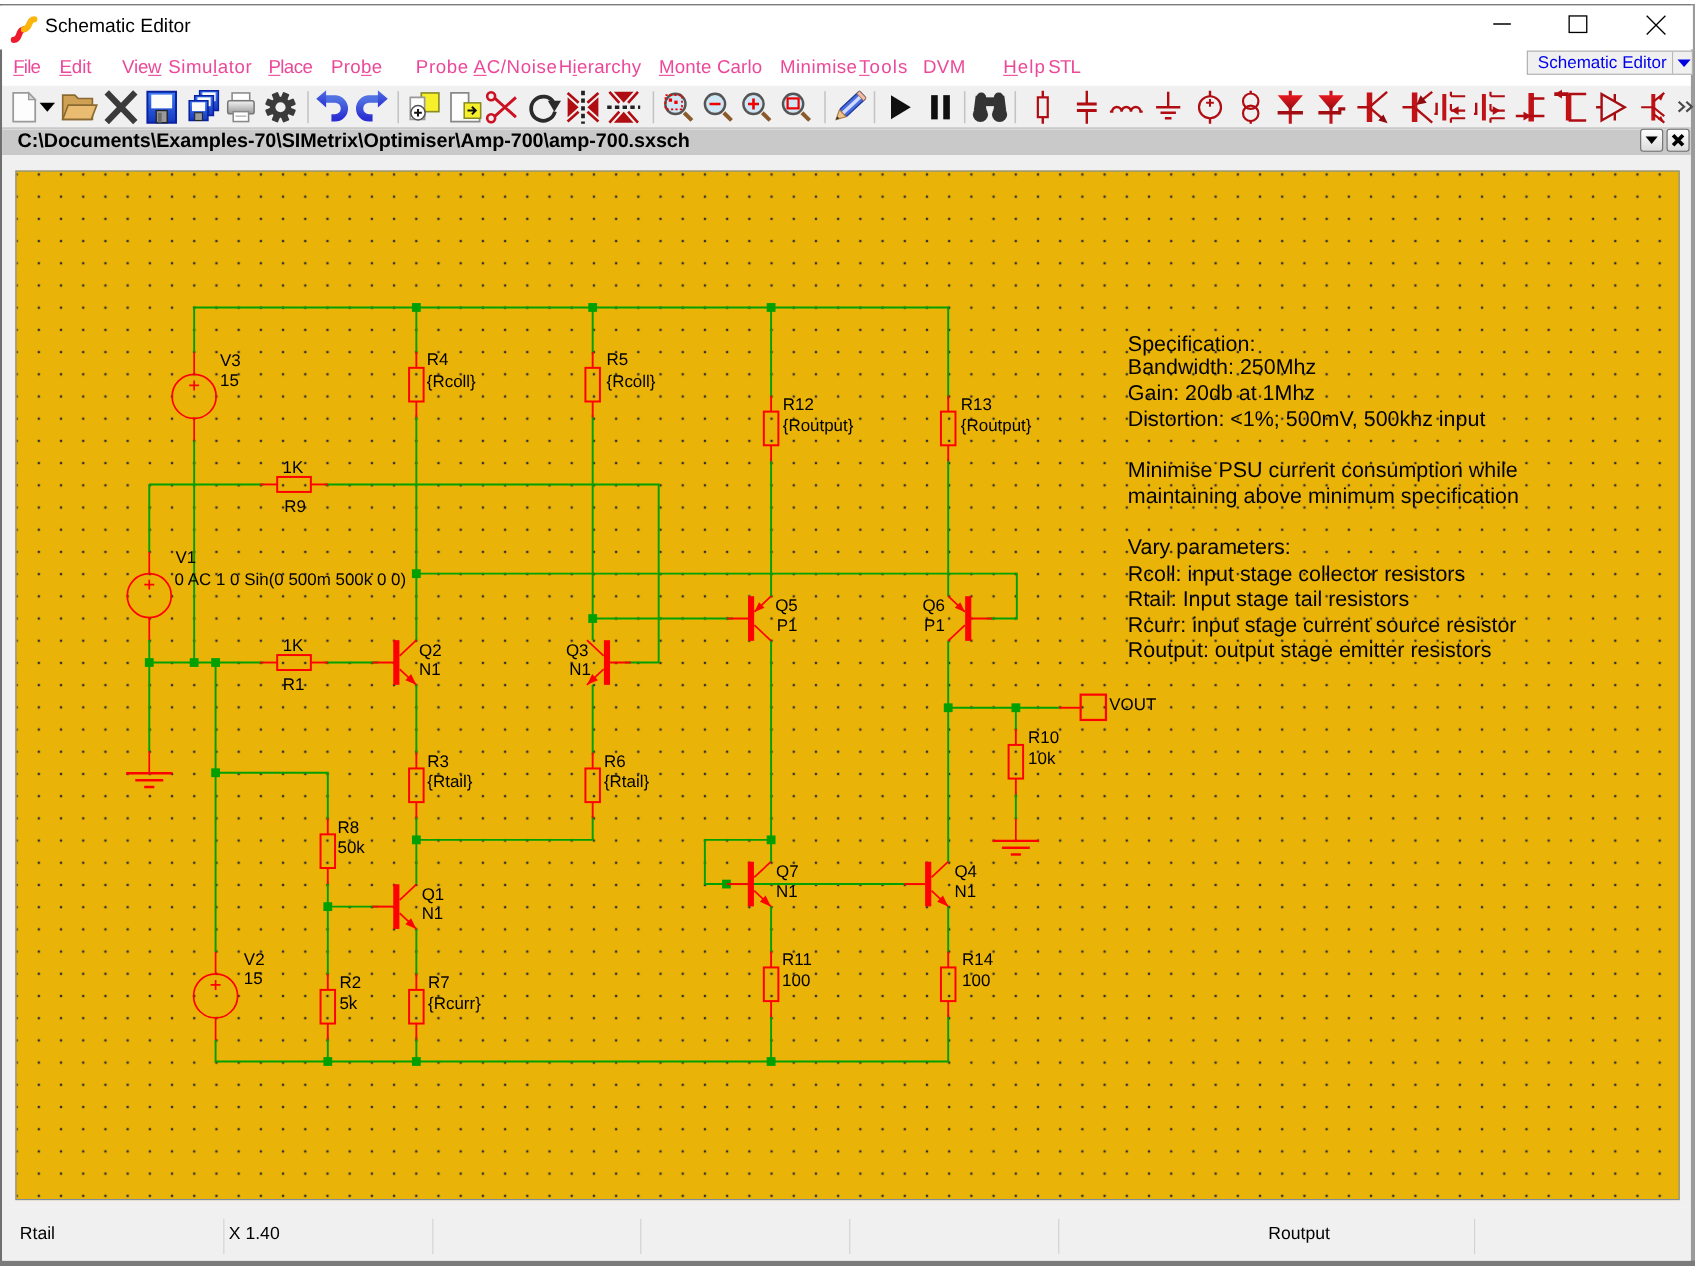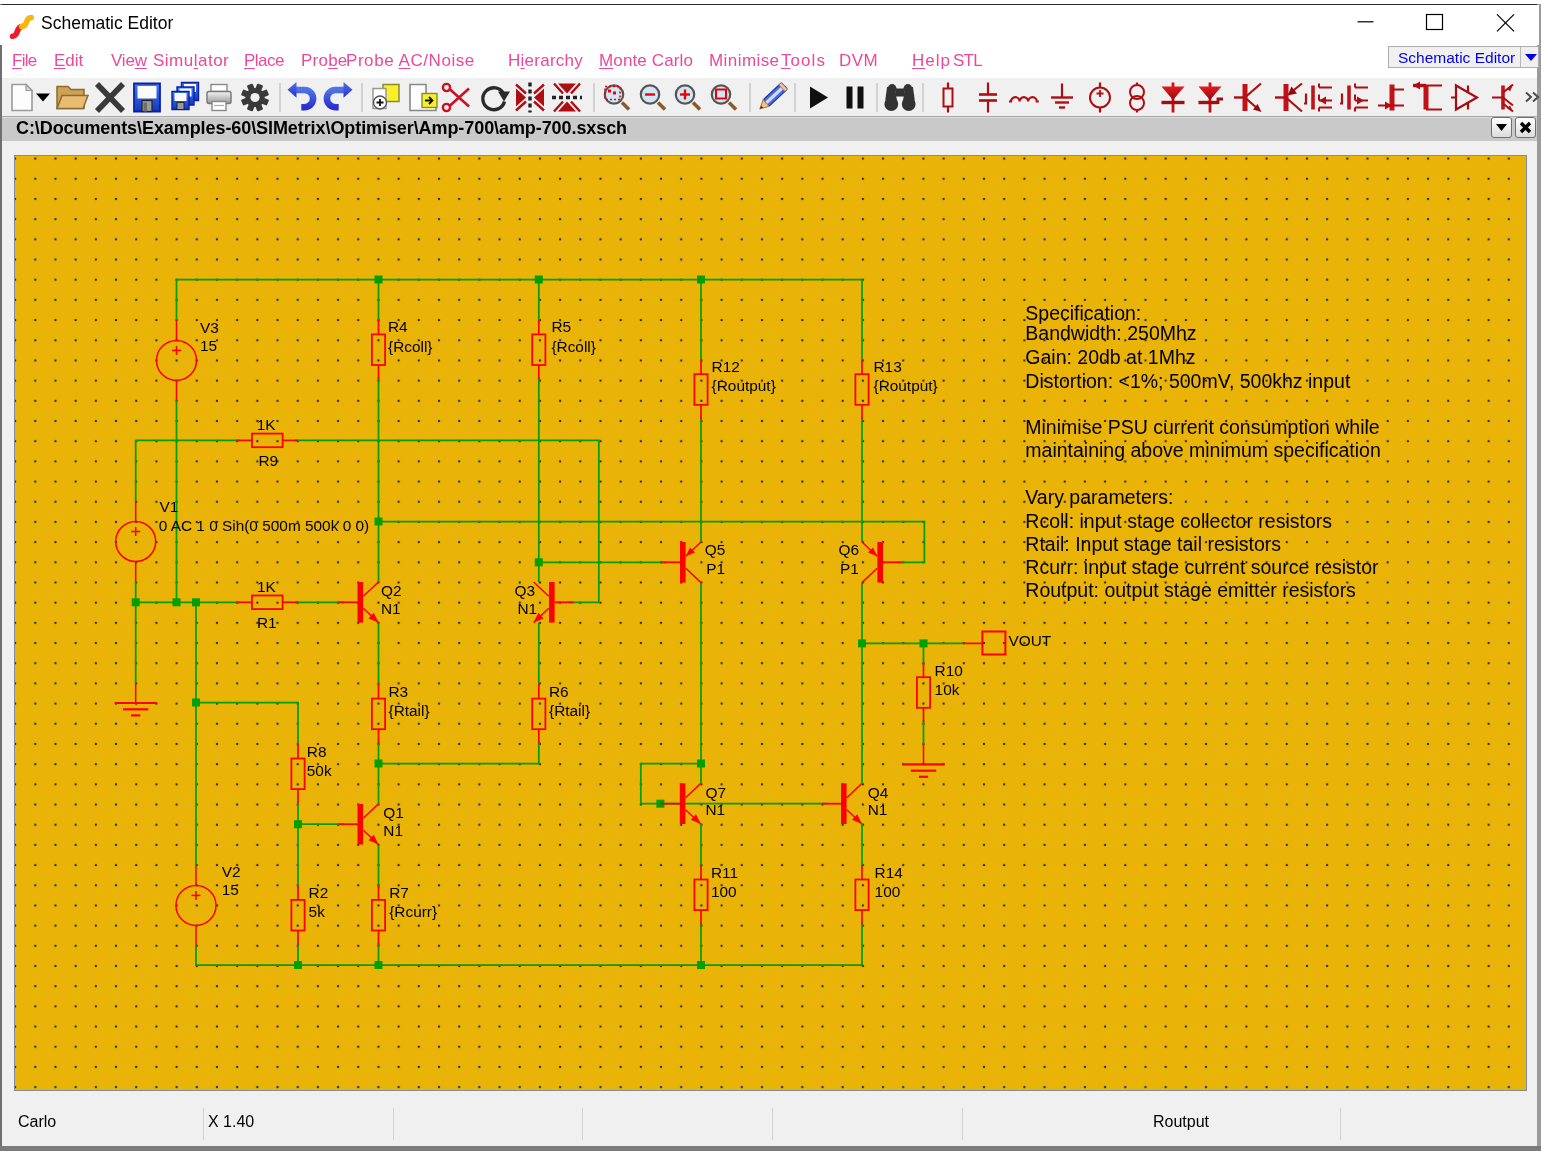--- a/index.html
+++ b/index.html
@@ -60,21 +60,21 @@
  </svg>
 </div>
 
 <div class="abs" id="menu">
       <span class="mi" style="left:10px;letter-spacing:-0.75px"><u>F</u>ile</span>
       <span class="mi" style="left:52px;letter-spacing:-0.02px"><u>E</u>dit</span>
       <span class="mi" style="left:109px;letter-spacing:-0.21px">Vie<u>w</u></span>
       <span class="mi" style="left:151px;letter-spacing:0.49px">Simu<u>l</u>ator</span>
       <span class="mi" style="left:242px;letter-spacing:-0.53px"><u>P</u>lace</span>
       <span class="mi" style="left:299px;letter-spacing:0.23px">Pro<u>b</u>e</span>
-      <span class="mi" style="left:344px;letter-spacing:0.56px">Probe <u>A</u>C/Noise</span>
+      <span class="mi" style="left:376px;letter-spacing:0.56px">Probe <u>A</u>C/Noise</span>
       <span class="mi" style="left:506px;letter-spacing:0.25px">H<u>i</u>erarchy</span>
       <span class="mi" style="left:597px;letter-spacing:0.13px"><u>M</u>onte Carlo</span>
       <span class="mi" style="left:707px;letter-spacing:0.43px">Minimise</span>
       <span class="mi" style="left:779px;letter-spacing:1.06px"><u>T</u>ools</span>
       <span class="mi" style="left:837px;letter-spacing:0.41px">DVM</span>
       <span class="mi" style="left:910px;letter-spacing:1.01px"><u>H</u>elp</span>
       <span class="mi" style="left:951px;letter-spacing:-0.73px">STL</span>
     </div>
 <div class="abs" id="combo">
   <div class="abs" style="left:9px;top:2px">Schematic Editor</div>
@@ -355,21 +355,21 @@
           <polygon points="11,14 8,8 5,11" fill="#b00d12"></polygon>
 <line x1="-10" y1="0" x2="1" y2="0" stroke="#b00d12" stroke-width="2"></line>
         </g>
 <g fill="none" stroke="#4a4a4a" stroke-width="2">
           <path d="M1524,14.5 l5,4.5 -5,4.5 M1531,14.5 l5,4.5 -5,4.5"></path>
         </g>
       </svg>
 </div>
 
 <div class="abs" id="pathbar">
- <div class="p">C:\Documents\Examples-60\SIMetrix\Optimiser\Amp-700\amp-700.sxsch</div>
+ <div class="p">C:\Documents\Examples-70\SIMetrix\Optimiser\Amp-700\amp-700.sxsch</div>
  <div class="abs" style="left:1489px;top:-1px;width:21px;height:21px;background:linear-gradient(#fff,#dcdcdc);border:1px solid #707070;border-radius:3px"><svg width="19" height="19">
           <polygon points="4,6 15,6 9.5,13" fill="#000"></polygon>
         </svg></div>
  <div class="abs" style="left:1513px;top:-1px;width:21px;height:21px;background:linear-gradient(#fff,#dcdcdc);border:1px solid #707070;border-radius:3px"><svg width="19" height="19">
           <path d="M5,5 L14,14 M14,5 L5,14" stroke="#000" stroke-width="3.4"></path>
         </svg></div>
 </div>
 
 <div class="abs" id="work">
  <div id="canvas">
@@ -602,21 +602,21 @@
 <text x="1025.3" y="503.8" font-size="19.5" fill="#000">Vary parameters:</text>
 <text x="1025.3" y="528.0" font-size="19.5" fill="#000">Rcoll: input stage collector resistors</text>
 <text x="1025.3" y="551.0" font-size="19.5" fill="#000">Rtail: Input stage tail resistors</text>
 <text x="1025.3" y="574.3" font-size="19.5" fill="#000">Rcurr: input stage current source resistor</text>
 <text x="1025.3" y="597.4" font-size="19.5" fill="#000">Routput: output stage emitter resistors</text>
  </svg>
  </div>
 </div>
 
 <div class="abs" id="status">
- <div class="abs" style="left:16px;top:14.5px">Carlo</div>
+ <div class="abs" style="left:16px;top:14.5px">Rtail</div>
  <div class="abs" style="left:206px;top:14.5px">X 1.40</div>
  <div class="abs" style="left:1151px;top:14.5px">Routput</div>
  <div class="sep" style="left:201px"></div>
  <div class="sep" style="left:391px"></div>
  <div class="sep" style="left:580px"></div>
  <div class="sep" style="left:770px"></div>
  <div class="sep" style="left:960px"></div>
  <div class="sep" style="left:1338px"></div>
 </div>
 

